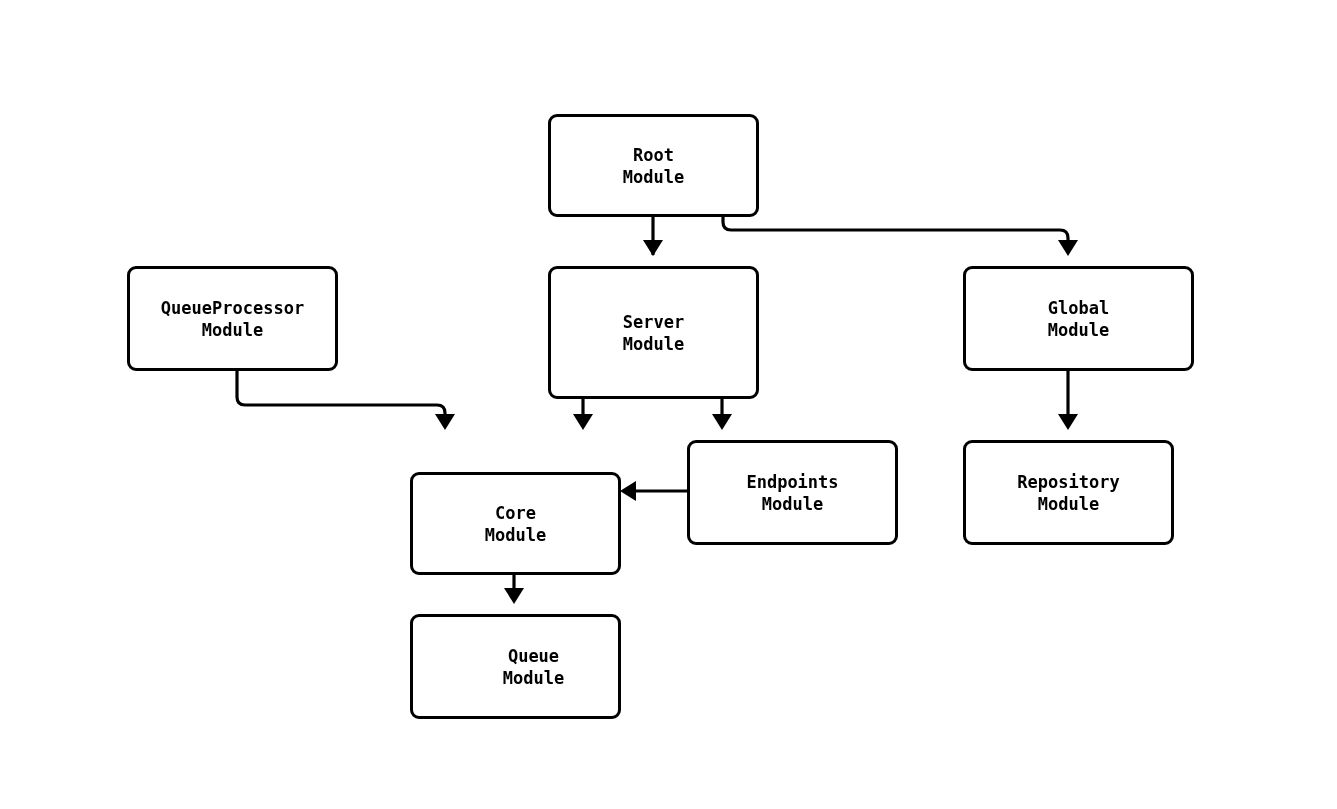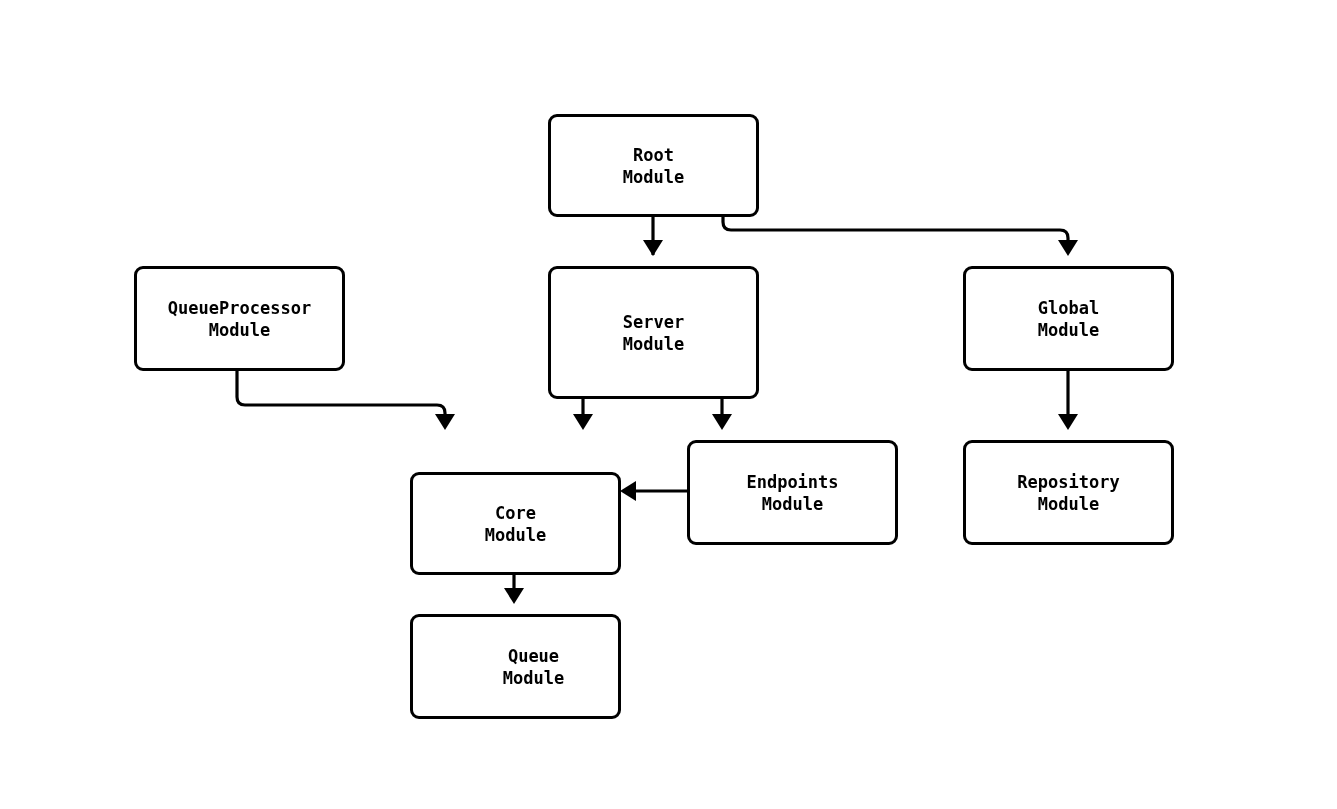--- a/index.html
+++ b/index.html
@@ -98,31 +98,31 @@
       <path d="M 1068,371 L 1068,424" fill="none" stroke="#000000" stroke-width="3.2"></path>
       <polygon points="1058,414 1078,414 1068,430" fill="#000000"></polygon>
     </g>
   </svg>
 
   <div class="node" style="left:548px; top:94px; width:211px; height:103px;margin-top:20px;">
     <div class="node-label">Root</div>
     <div class="node-label">Module</div>
   </div>
 
-  <div class="node" style="left:134px; top:266px; width:211px; height:105px;">
+  <div class="node" style="left:127px; top:266px; width:211px; height:105px;">
     <div class="node-label">QueueProcessor</div>
     <div class="node-label">Module</div>
   </div>
 
   <div class="node" style="left:548px; top:266px; width:211px; height:133px;">
     <div class="node-label">Server</div>
     <div class="node-label">Module</div>
   </div>
 
-  <div class="node" style="left:963px; top:266px; width:211px; height:105px;">
+  <div class="node" style="left:963px; top:266px; width:231px; height:105px;">
     <div class="node-label">Global</div>
     <div class="node-label">Module</div>
   </div>
 
   <div class="node" style="left:410px; top:440px; width:211px; height:103px;margin-top:32px;">
     <div class="node-label">Core</div>
     <div class="node-label">Module</div>
   </div>
 
   <div class="node" style="left:687px; top:440px; width:211px; height:105px;">

